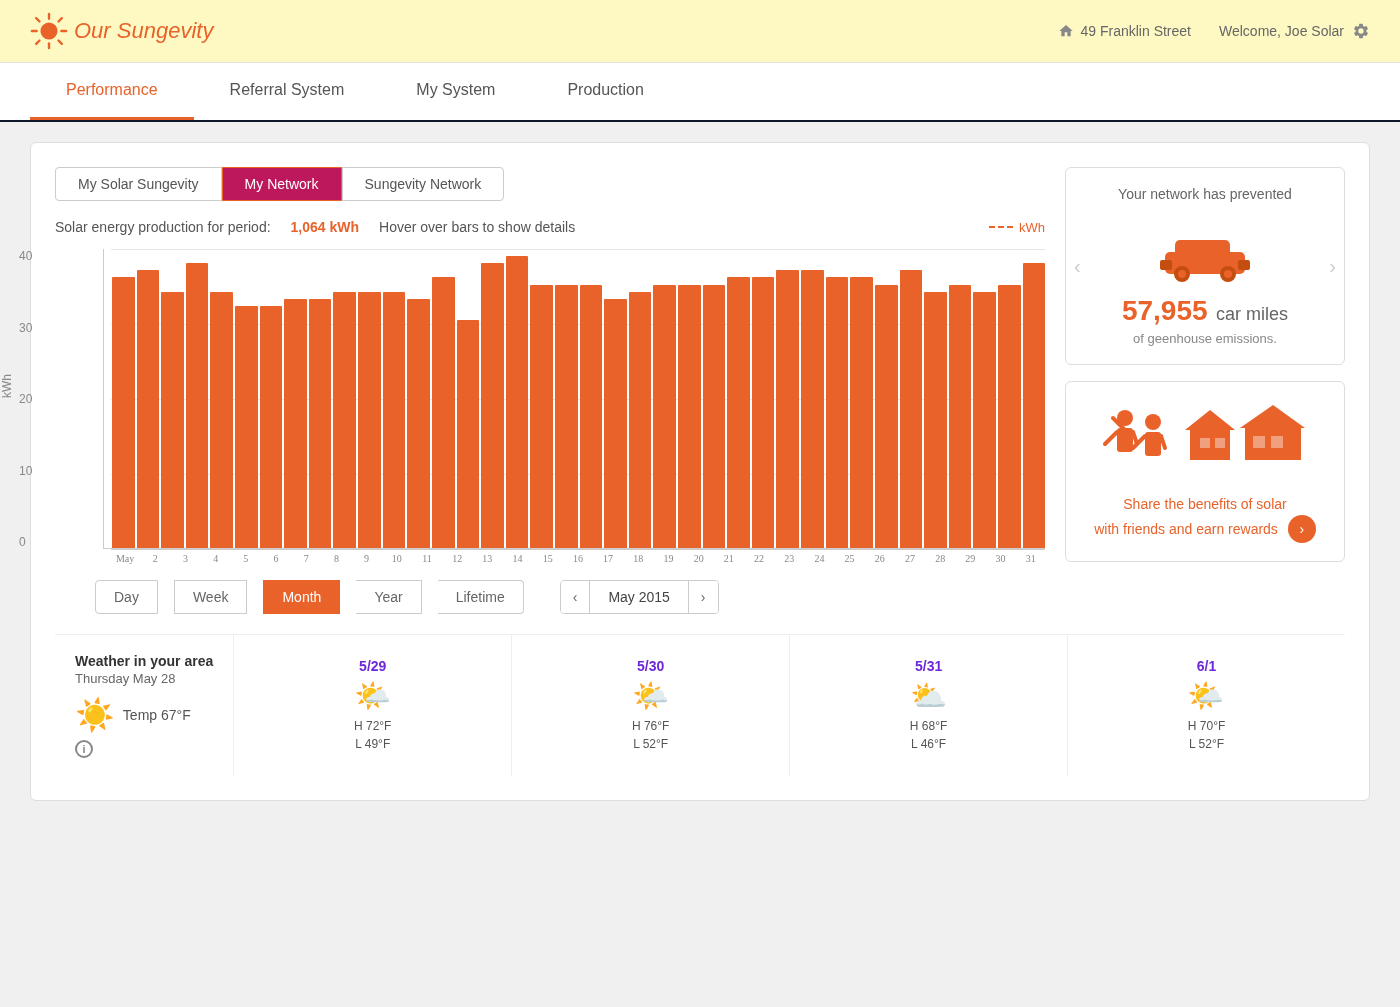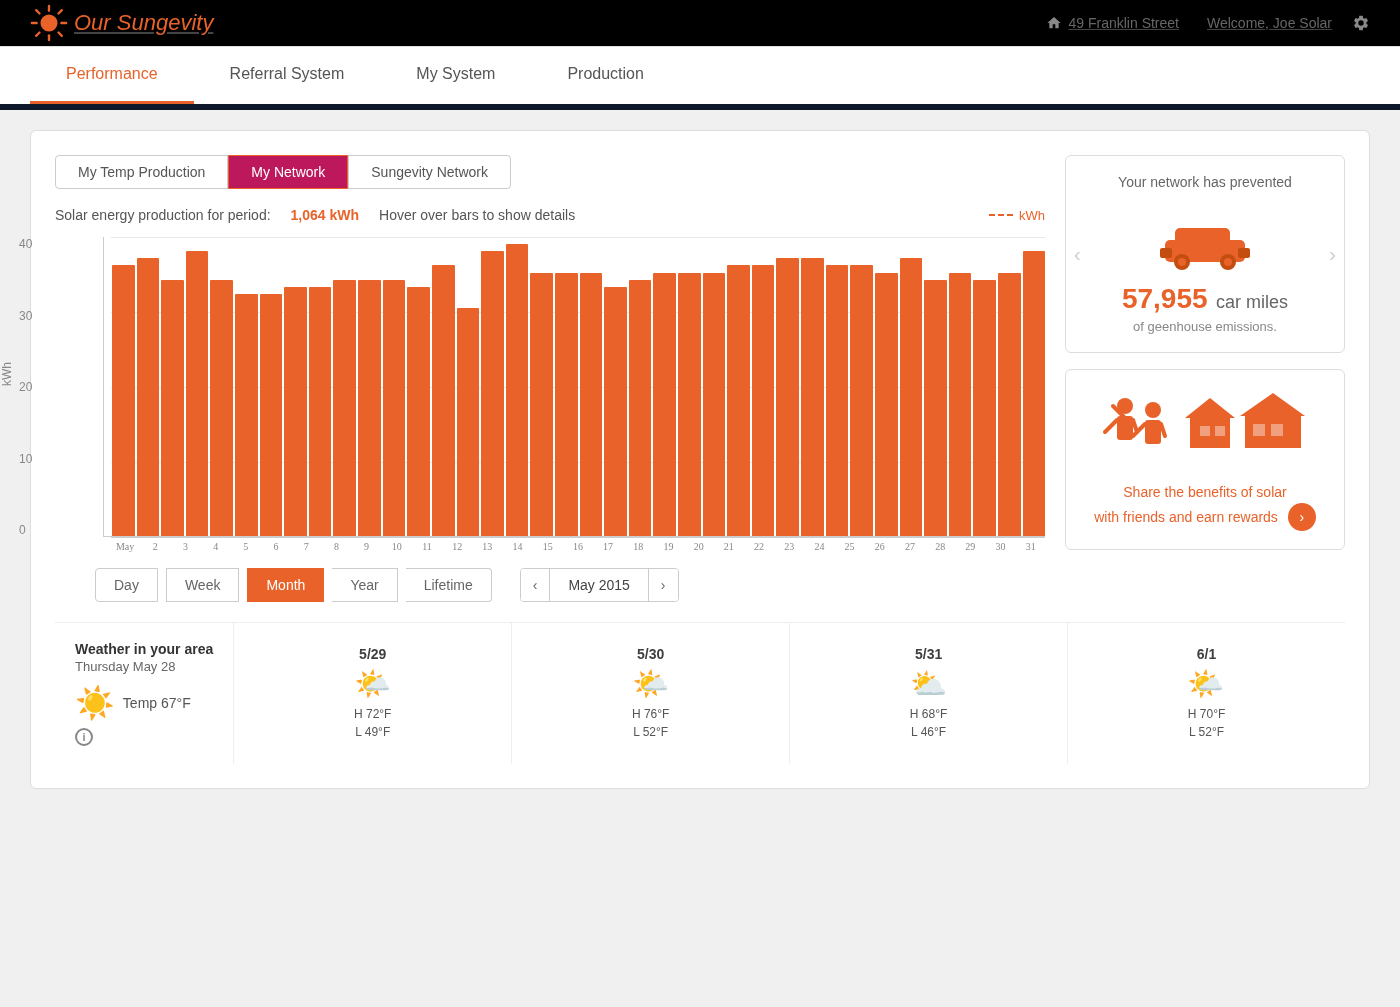--- a/index.html
+++ b/index.html
@@ -1,26 +1,25 @@
 <!DOCTYPE html>
 <html><head>
   <meta charset="utf-8">
   <style>
     * { box-sizing: border-box; margin: 0; padding: 0; }
     body { font-family: 'Helvetica Neue', Arial, sans-serif; background: #f0f0f0; color: #444; }
 
     
     .header {
-      background: #000000;
+      background: #fef9c3;
       display: flex;
       align-items: center;
       justify-content: space-between;
-      padding: 4px 30px;
+      padding: 12px 30px;
       border-bottom: 1px solid #e0e0e0;
-      text-decoration: underline;
     }
     .logo {
       display: flex;
       align-items: center;
       gap: 6px;
     }
     .logo-text {
       font-size: 22px;
       font-weight: 300;
       color: #e8622a;
@@ -38,30 +37,30 @@
       color: #666;
     }
     .header-address {
       display: flex;
       align-items: center;
       gap: 6px;
     }
     .header-welcome {
       display: flex;
       align-items: center;
-      gap: 20px;
+      gap: 8px;
     }
 
     
     .nav {
       background: #fff;
       display: flex;
       align-items: flex-start;
       padding: 0 30px;
-      border-bottom: 6px solid #0f172a;
+      border-bottom: 2px solid #0f172a;
       gap: 0;
     }
     .nav-item {
       padding: 18px 36px;
       font-size: 16px;
       color: #555;
       cursor: pointer;
       border-bottom: 3px solid transparent;
       text-decoration: none;
     }
@@ -198,21 +197,21 @@
       text-align: center;
       font-size: 10px;
       color: #888;
       min-width: 16px;
     }
 
     
     .period-tabs {
       display: flex;
       align-items: center;
-      gap: 8px;
+      gap: 16px;
       margin-top: 16px;
       padding-left: 40px;
     }
     .period-tab {
       padding: 8px 18px;
       border: 1px solid #ccc;
       cursor: pointer;
       font-size: 14px;
       color: #666;
       background: #fff;
@@ -332,21 +331,21 @@
       flex-direction: column;
       align-items: center;
       justify-content: center;
       padding: 14px 8px;
       border-left: 1px solid #eee;
       gap: 4px;
     }
     .weather-day-label {
       font-weight: bold;
       font-size: 14px;
-      color: #404040;
+      color: #6d28d9;
     }
     .weather-day-temp {
       font-size: 12px;
       color: #555;
       text-align: center;
       line-height: 1.5;
     }
     .info-icon {
       display: inline-flex;
       align-items: center;
@@ -410,21 +409,21 @@
   <a class="nav-item">Production</a>
 </nav>
 
 <div class="main">
   <div class="card">
     <div class="chart-section">
 
       <div class="chart-left">
 
         <div class="view-tabs">
-          <div class="view-tab">My Temp Production</div>
+          <div class="view-tab">My Solar Sungevity</div>
           <div class="view-tab active">My Network</div>
           <div class="view-tab">Sungevity Network</div>
         </div>
 
         <div class="production-info">
           <span>Solar energy production for period:</span>
           <span class="production-value">1,064 kWh</span>
           <span>Hover over bars to show details</span>
           <div class="kwh-legend">
             <div class="kwh-legend-line"></div>

